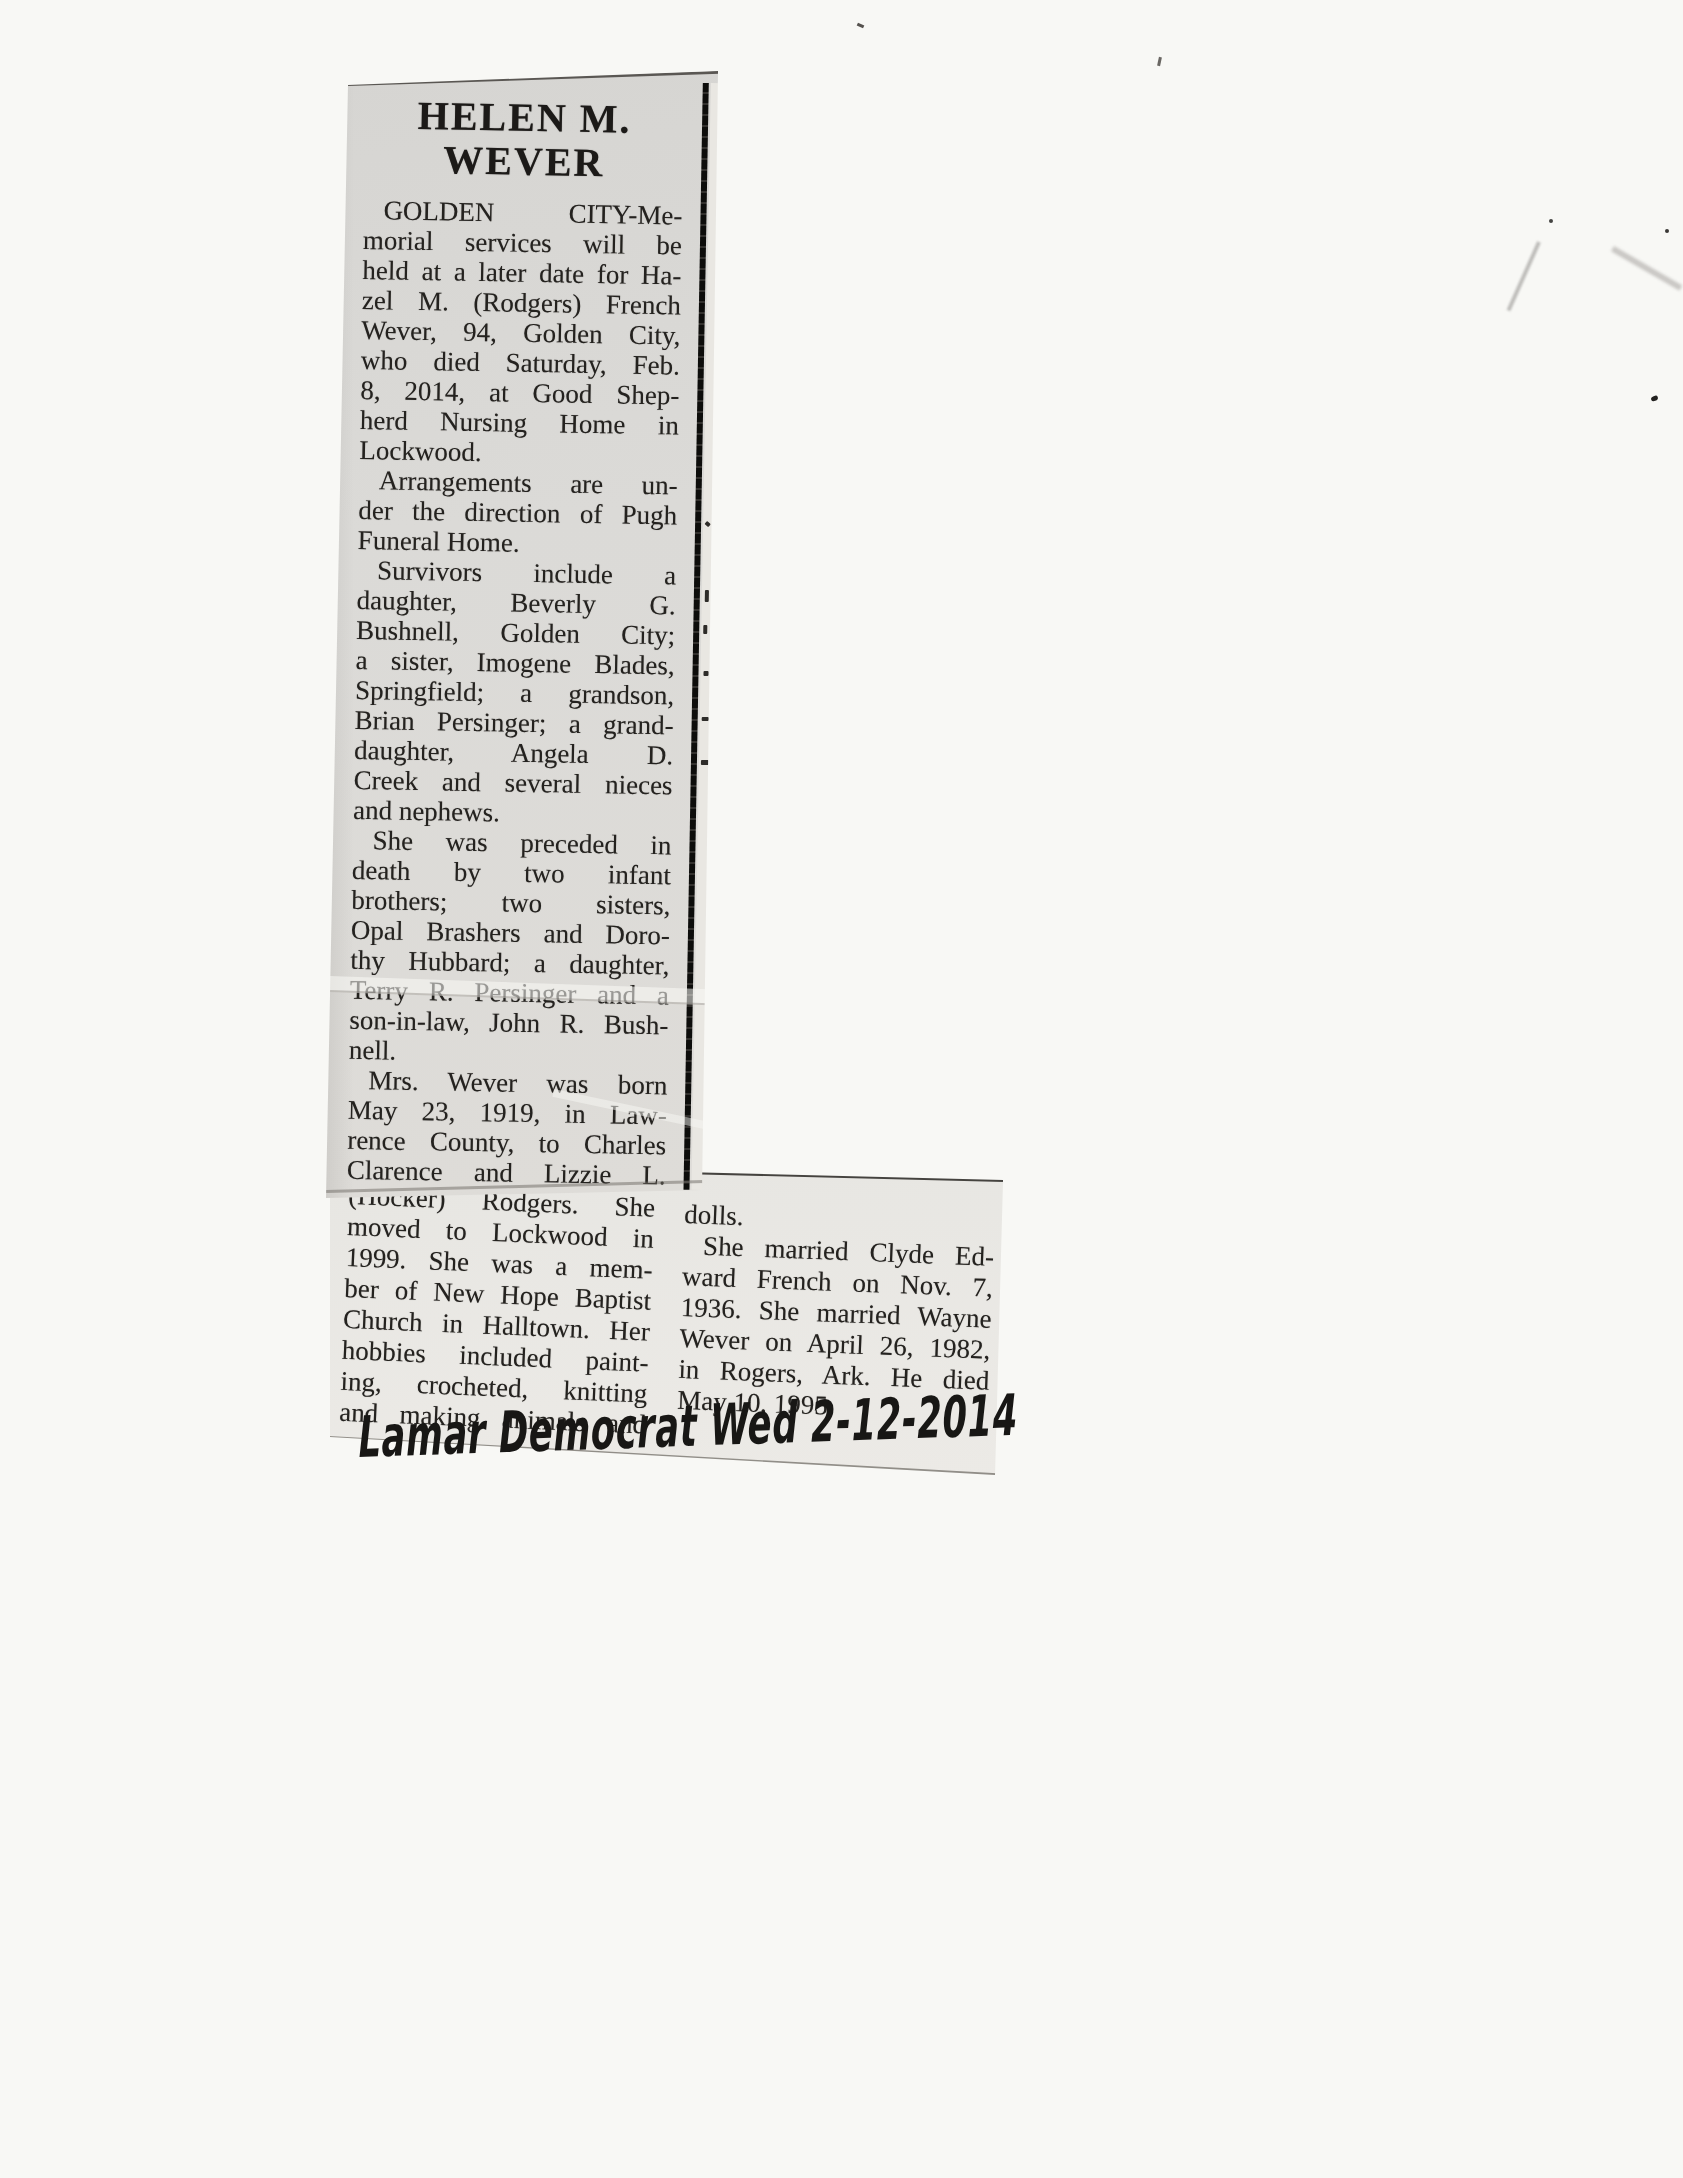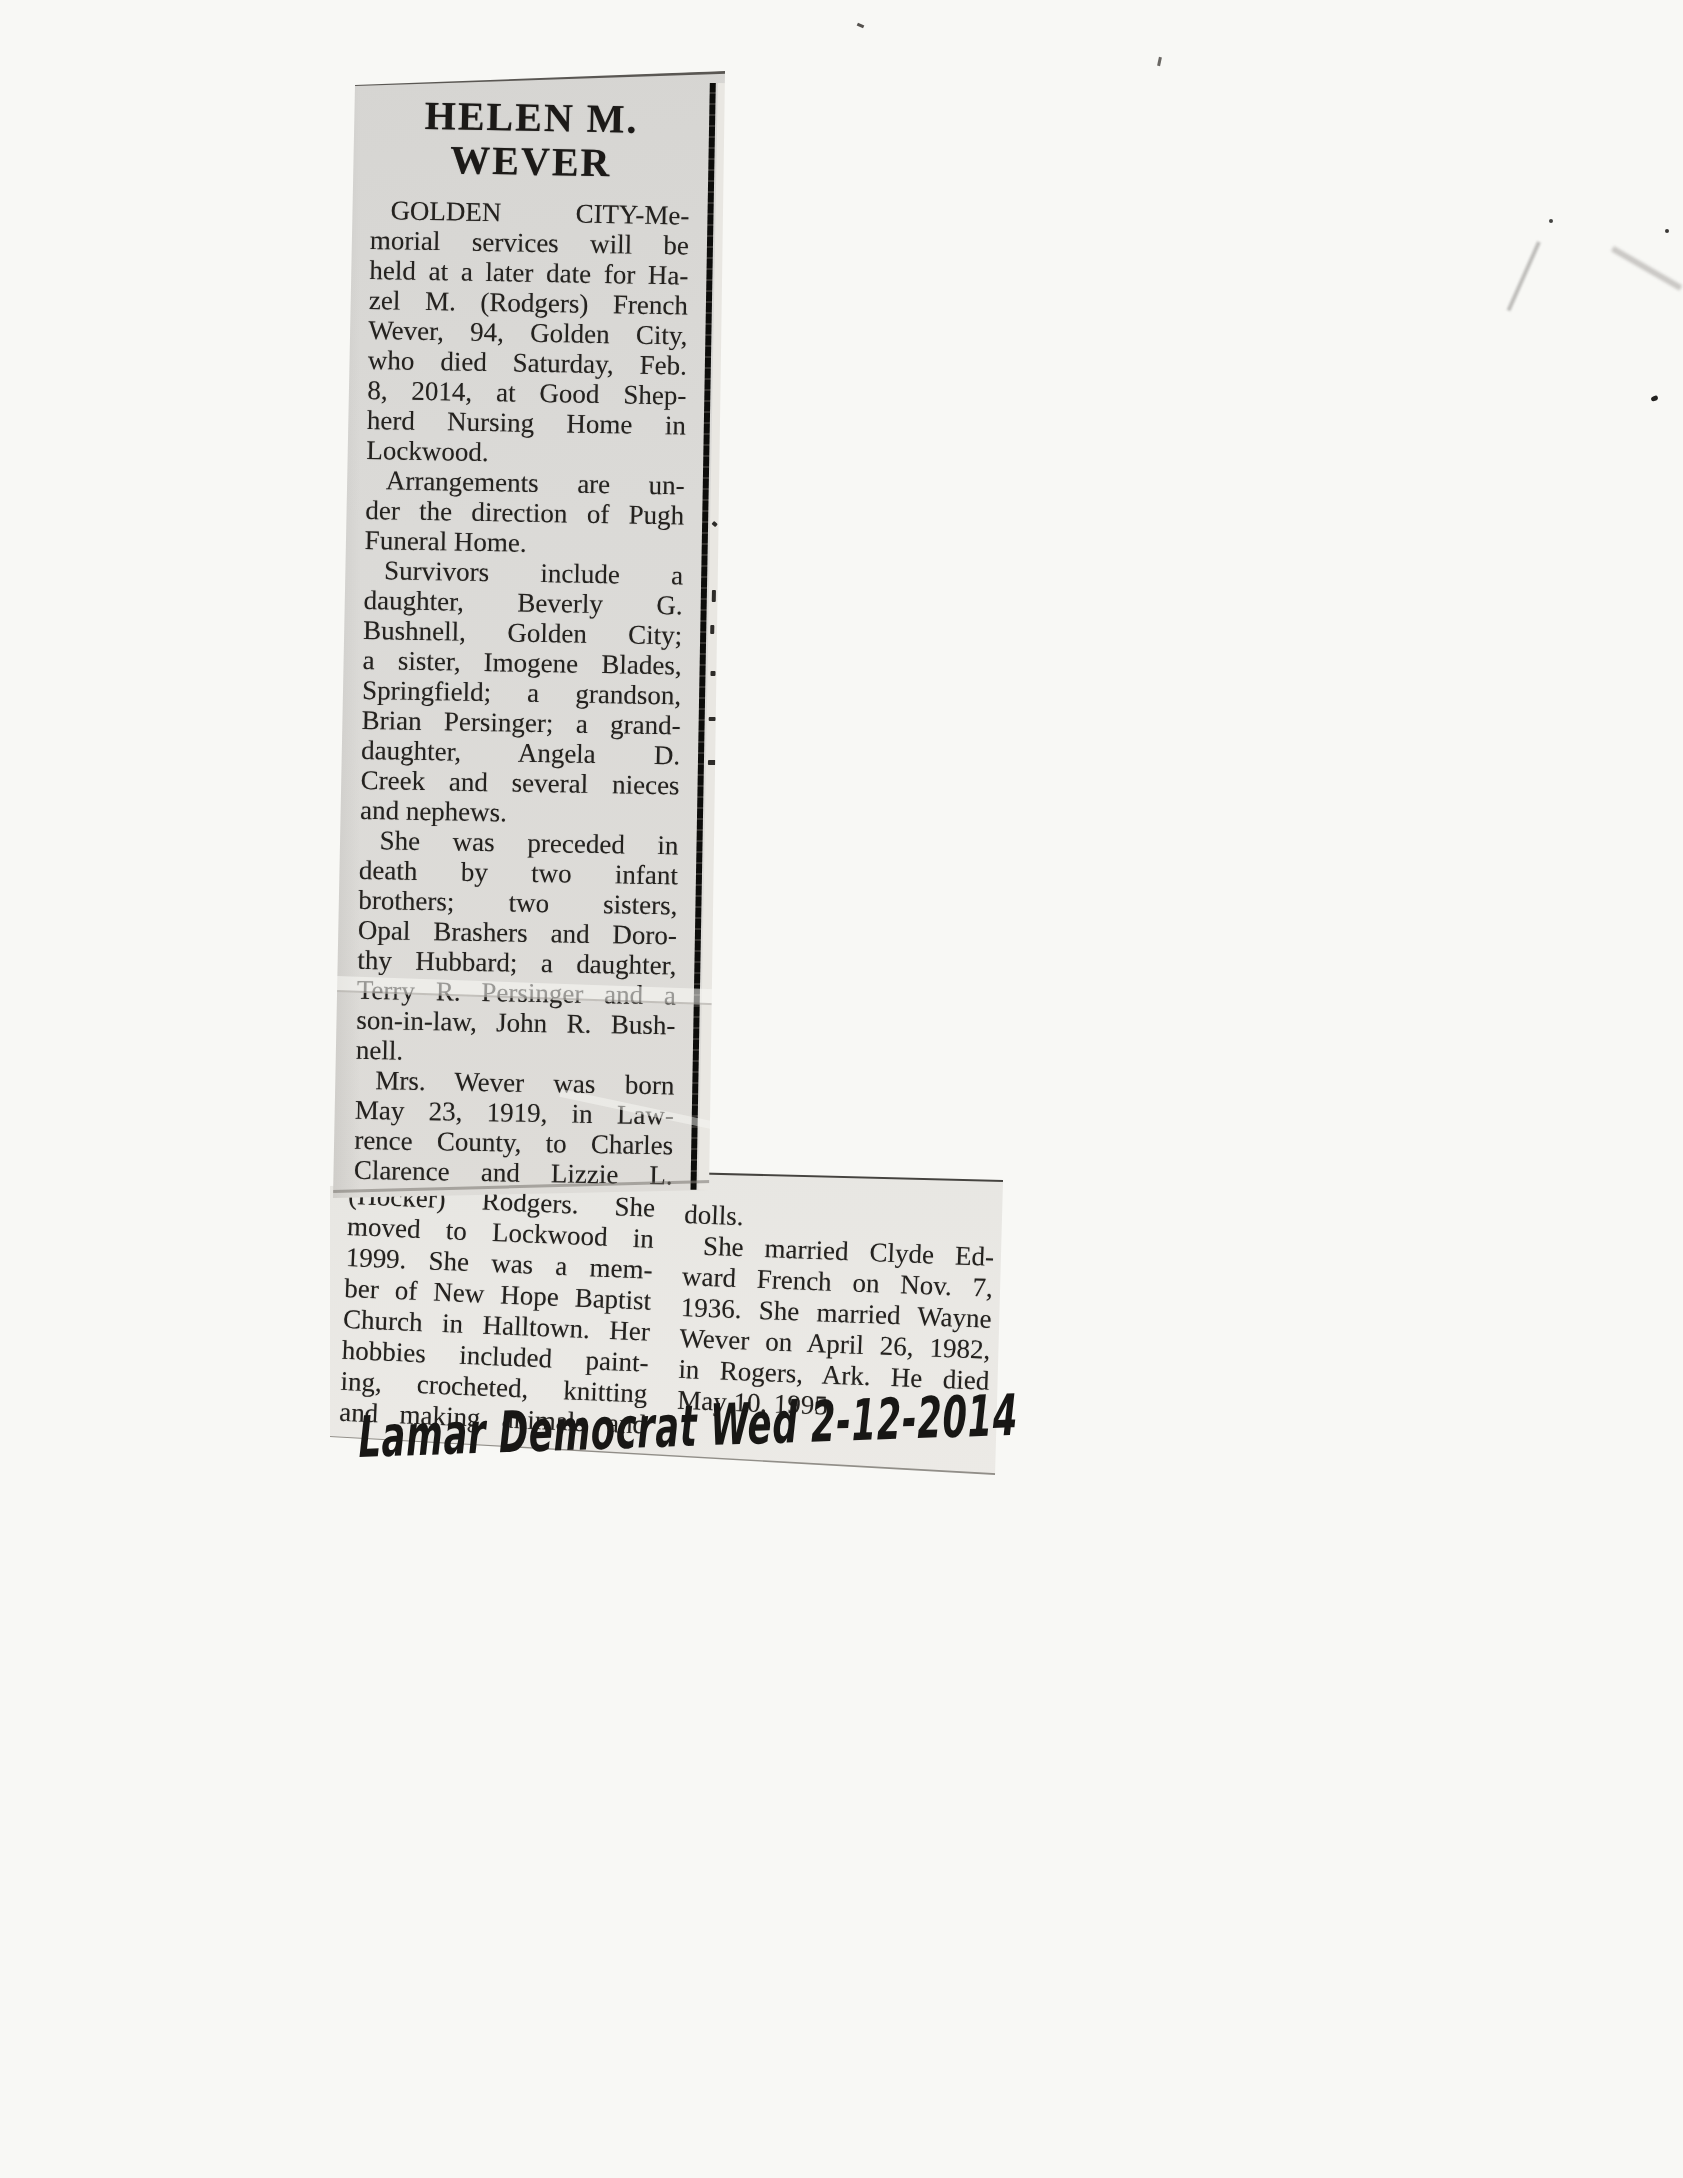--- a/index.html
+++ b/index.html
@@ -1,20 +1,20 @@
 <!DOCTYPE html>
 <html><head>
 <meta charset="utf-8">
 <style>
   html,body{margin:0;padding:0;}
   .page{position:relative;width:1683px;height:2178px;background:#f8f8f5;overflow:hidden;
         font-family:"Liberation Serif",serif;}
 
   
-  .piece-upper{position:absolute;left:333px;top:69px;width:396px;height:1131px;
+  .piece-upper{position:absolute;left:326px;top:69px;width:396px;height:1131px;
     background:linear-gradient(175deg,#d6d5d2 0%,#dbdad7 40%,#dedcd8 100%);
     clip-path:polygon(22px 16px,392px 2px,376px 1121px,0px 1129px);
     filter:drop-shadow(0 0 2px rgba(60,60,55,.45));}
   .left-shade{position:absolute;left:0;top:0;width:100%;height:100%;
     background:linear-gradient(90deg,rgba(80,78,74,.10),rgba(0,0,0,0) 28px);}
   .top-edge-1{position:absolute;left:22px;top:14px;width:372px;height:3px;background:#5a5753;
     transform:rotate(-1.9deg);transform-origin:0 0;}
   .bottom-shade{position:absolute;left:0;top:1121px;width:378px;height:3px;
     background:rgba(110,106,100,.5);transform:rotate(-1.5deg);transform-origin:0 0;}
 

